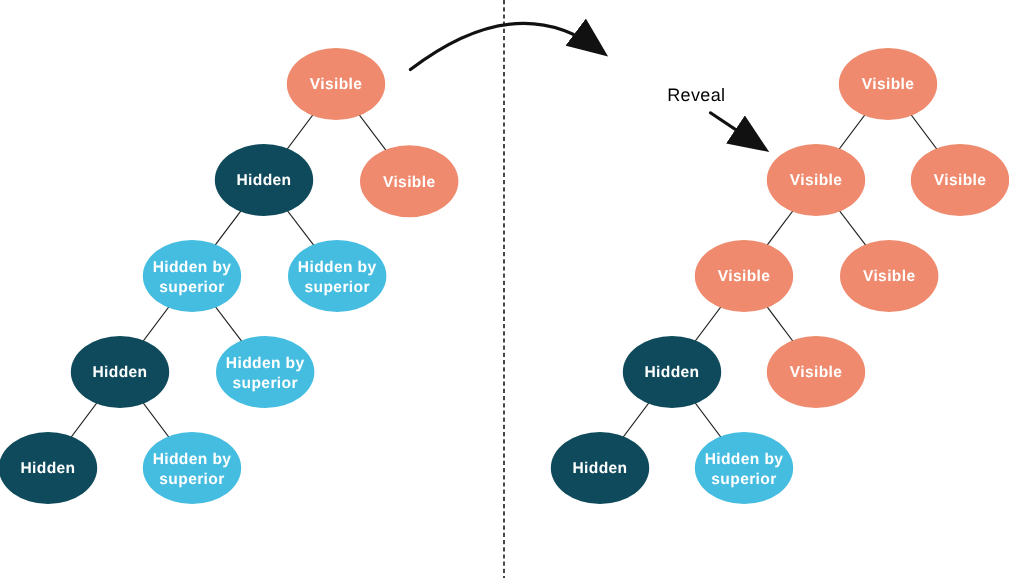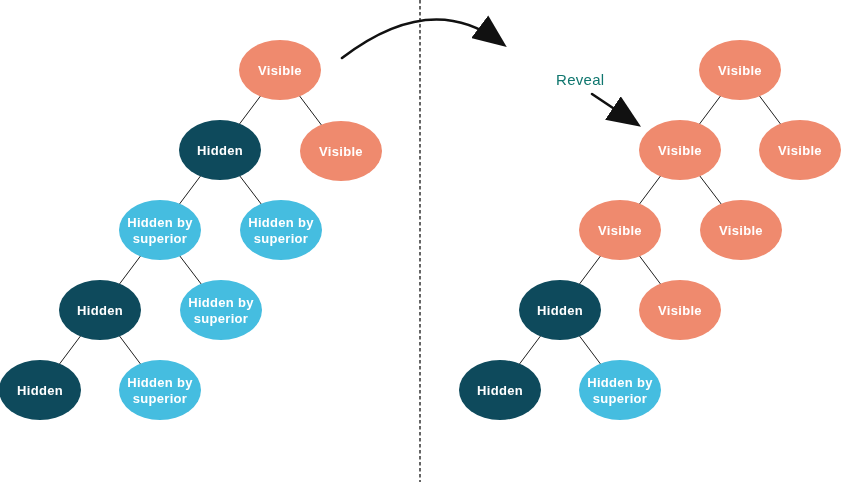--- a/index.html
+++ b/index.html
@@ -27,21 +27,21 @@
     font-weight: 600;
     letter-spacing: 0.3px;
     fill: #ffffff;
   }
   .reveal-label {
     position: absolute;
     left: 556px;
     top: 71px;
     font-size: 15px;
     font-weight: 500;
-    color: #0f766e;
+    color: #000000;
     letter-spacing: 0.3px;
     white-space: nowrap;
   }
 </style>
 </head>
 <body>
 
 <div class="stage">
   <svg id="diagram" width="841" height="482" viewBox="0 0 841 482">
     <defs>

